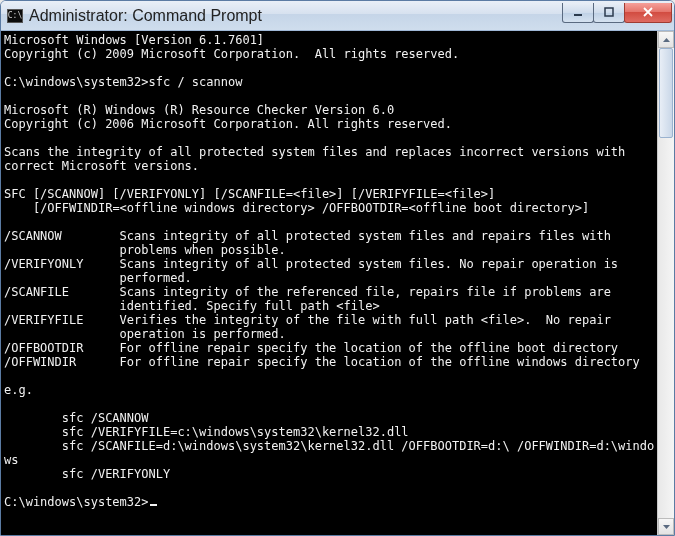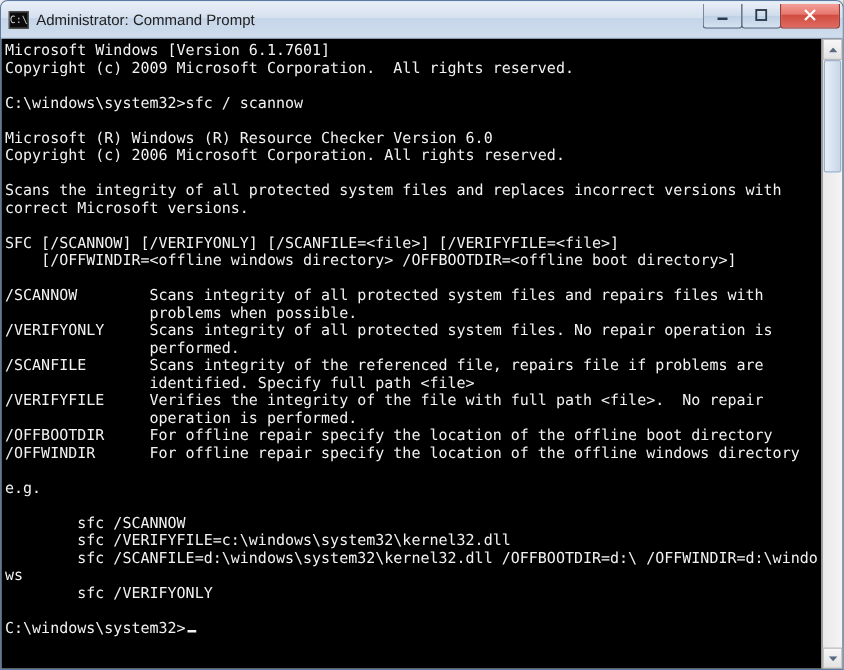--- a/index.html
+++ b/index.html
@@ -36,21 +36,21 @@
     border: 1px solid #555;
     display: inline-flex;
     align-items: center;
     justify-content: center;
     color: #ccc;
     font-size: 8px;
     font-family: "Consolas", monospace;
   }
   .title-text {
     flex: 1;
-    font-size: 12px;
+    font-size: 16px;
     color: #222;
     white-space: nowrap;
   }
   .win-buttons {
     display: flex;
     gap: 0;
     height: 20px;
     margin-top: -6px;
   }
   .win-btn {

